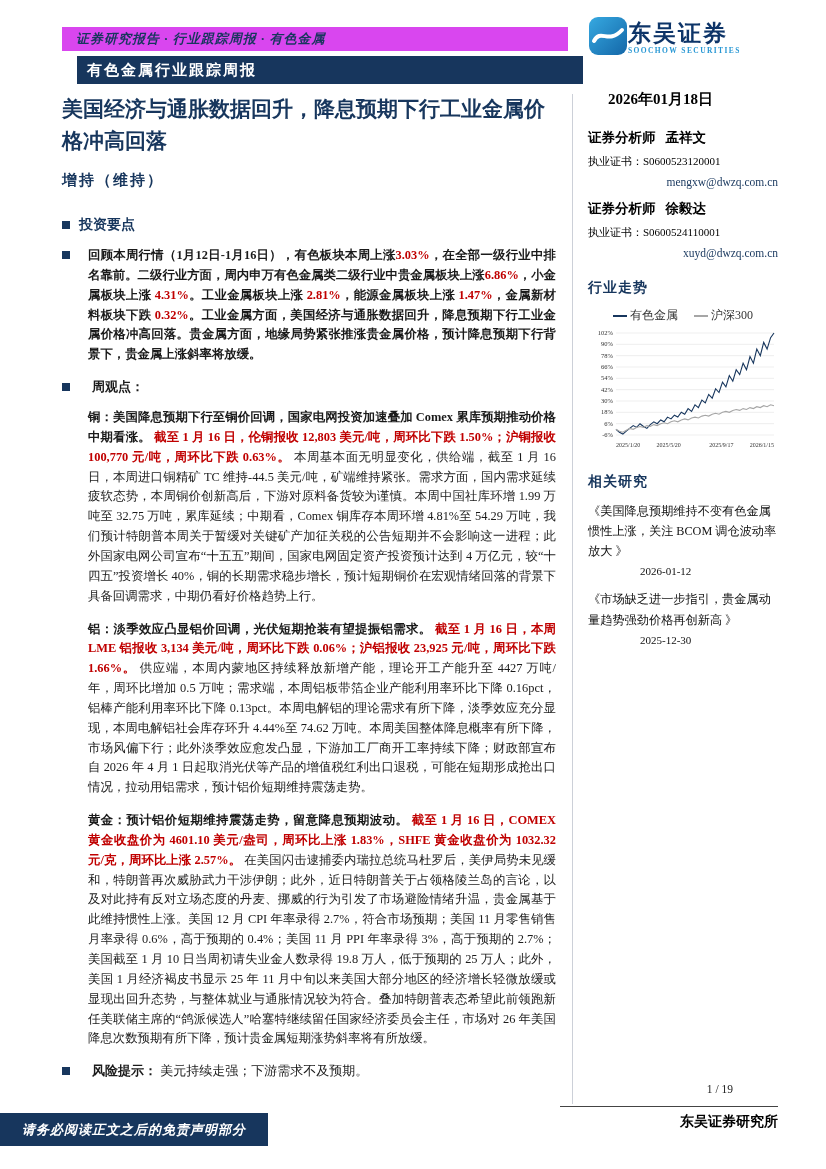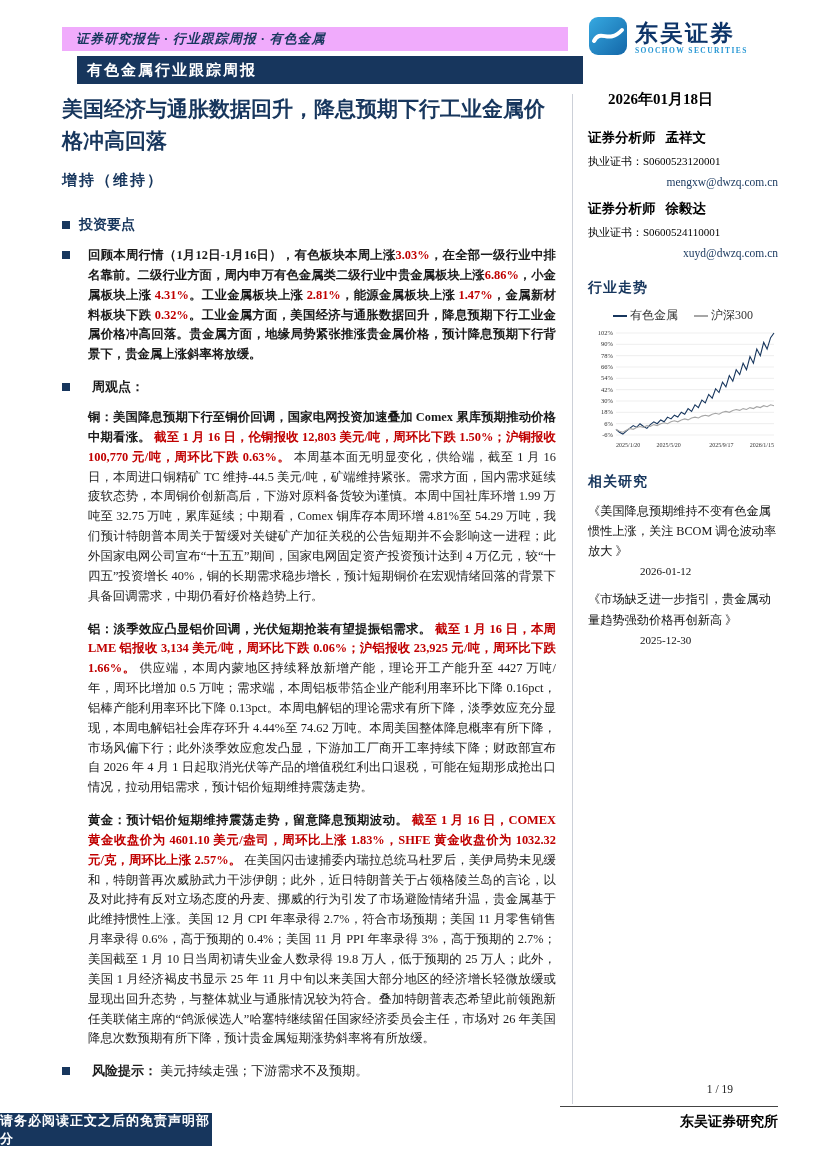--- a/index.html
+++ b/index.html
@@ -1,20 +1,20 @@
 <!DOCTYPE html>
 <html><head>
 <meta charset="utf-8">
 <style>
   html,body{margin:0;padding:0;background:#e9e9e9;}
   .page{position:relative;width:826px;height:1169px;background:#fff;margin:0 auto;
         font-family:"Liberation Serif","DejaVu Serif",serif;color:#1a1a1a;overflow:hidden;}
 
   
-  .band{position:absolute;left:62px;top:27px;width:506px;height:24px;background:#f0abfc;
+  .band{position:absolute;left:62px;top:27px;width:506px;height:24px;background:#d946ef;
         color:#17365d;font-style:italic;font-weight:bold;font-size:13px;line-height:24px;
         padding-left:14px;box-sizing:border-box;letter-spacing:1px;}
   .navybar{position:absolute;left:77px;top:56px;width:506px;height:28px;background:#17365d;
         color:#fff;font-weight:bold;font-size:15px;line-height:28px;padding-left:10px;
         box-sizing:border-box;letter-spacing:2px;}
 
   
   .main{position:absolute;left:62px;top:94px;width:494px;}
   .title{font-size:21px;font-weight:bold;color:#17365d;line-height:1.5;margin:0 0 14px 0;}
   .rating{font-size:15px;font-weight:bold;color:#17365d;margin:0 0 26px 0;letter-spacing:2px;}
@@ -31,21 +31,21 @@
   .week-head{display:flex;align-items:center;gap:22px;font-size:13px;font-weight:bold;
         color:#1a1a1a;margin:0 0 12px 0;}
   .week-head .sq{background:#17365d;}
   .risk-label{font-weight:bold;}
 
   
   .divider-v{position:absolute;left:572px;top:94px;width:1px;height:1010px;background:#ccd0d8;}
 
   
   .sidebar{position:absolute;left:588px;top:16px;width:190px;}
-  .logo-row{display:flex;align-items:center;gap:7px;margin-bottom:6px;}
+  .logo-row{display:flex;align-items:center;gap:0;margin-bottom:6px;}
   .logo-cn{font-size:23px;font-weight:bold;color:#0d3468;letter-spacing:2px;line-height:1.1;}
   .logo-en{font-size:7.5px;color:#2797d4;letter-spacing:1.4px;font-weight:bold;}
   .date{font-size:15px;font-weight:bold;margin:30px 0 20px 20px;color:#000;}
   .analyst{margin-bottom:12px;}
   .a-role{font-size:13.5px;font-weight:bold;margin-bottom:7px;color:#000;}
   .a-role .a-name{margin-left:10px;}
   .a-cert{font-size:11px;margin-bottom:7px;color:#000;}
   .a-email{font-size:11.5px;color:#17365d;text-align:right;}
   .sb-head{font-size:14px;font-weight:bold;color:#17365d;margin:20px 0 10px 0;letter-spacing:1px;}
   .legend{display:flex;gap:16px;justify-content:center;font-size:12px;color:#333;
@@ -54,22 +54,22 @@
   .trend-svg{width:190px;height:128px;display:block;}
   .related-item{font-size:12.2px;line-height:1.65;margin:0 0 4px 0;color:#111;}
   .related-date{font-size:11px;margin:0 0 12px 52px;color:#111;}
 
   
   .page-no{position:absolute;top:1083px;left:588px;width:190px;text-align:right;
         padding-right:45px;box-sizing:border-box;font-size:11.5px;}
   .foot-line{position:absolute;top:1106px;left:560px;width:218px;border-top:1px solid #444;}
   .institute{position:absolute;top:1113px;left:588px;width:190px;text-align:right;
         font-size:14px;font-weight:bold;color:#000;}
-  .disclaimer{position:absolute;left:0;top:1113px;width:212px;height:33px;background:#17365d;
-        color:#fff;font-size:13px;font-weight:bold;display:flex;
+  .disclaimer{position:absolute;left:0;top:1113px;width:268px;height:33px;background:#17365d;
+        color:#fff;font-size:13px;font-weight:bold;font-style:italic;display:flex;
         align-items:center;justify-content:center;letter-spacing:1px;}
 </style>
 </head>
 <body>
 
 <div class="page">
 
   <div class="band">证券研究报告 · 行业跟踪周报 · 有色金属</div>
   <div class="navybar">有色金属行业跟踪周报</div>
 

